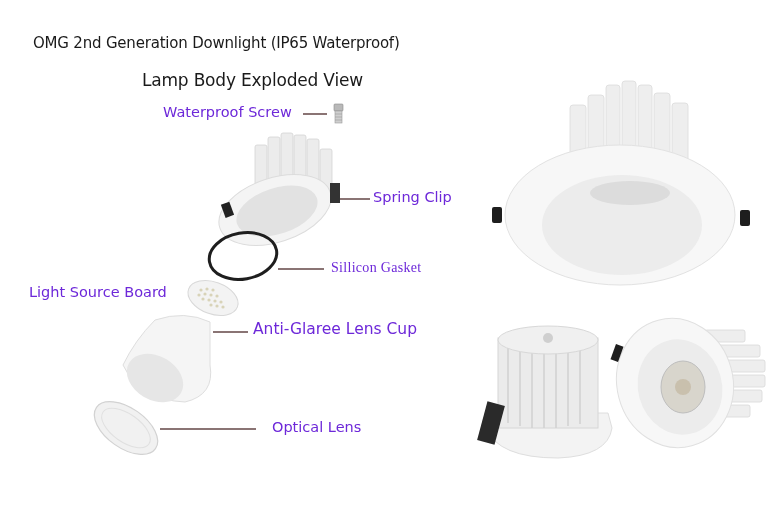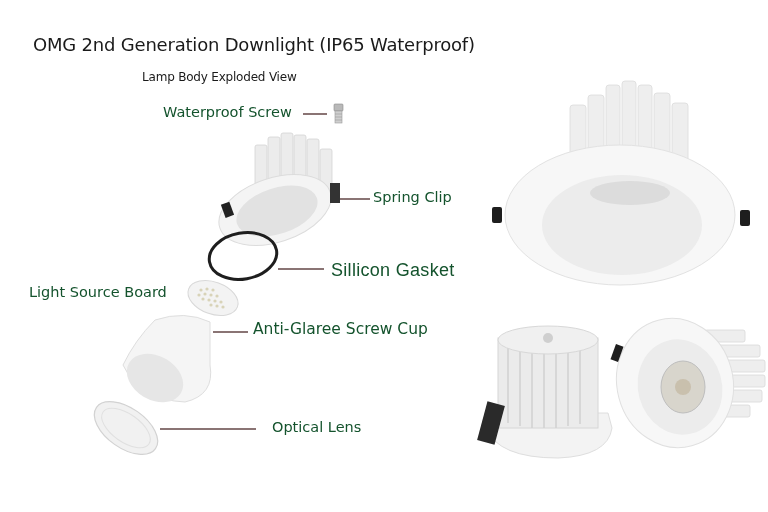--- a/index.html
+++ b/index.html
@@ -1,22 +1,22 @@
 <!DOCTYPE html>
 <html><head>
 <meta charset="utf-8">
 <style>
   html, body { margin:0; padding:0; }
   body { width:768px; height:512px; background:#ffffff; position:relative; overflow:hidden;
          font-family:"DejaVu Sans", "Liberation Sans", sans-serif; color:#1a1a1a; }
   .abs { position:absolute; }
-  .title { left:33px; top:34px; font-size:18px; letter-spacing:-0.2px; white-space:nowrap; }
-  .subtitle { left:142px; top:70px; font-size:12px; letter-spacing:-0.2px; white-space:nowrap; }
-  .label { font-size:14.5px; white-space:nowrap; color:#14532d; }
-  .serif { font-family:Liberation Sans, sans-serif; font-size:18px; letter-spacing:0.3px; }
+  .title { left:33px; top:34px; font-size:15px; letter-spacing:-0.2px; white-space:nowrap; }
+  .subtitle { left:142px; top:70px; font-size:17px; letter-spacing:-0.2px; white-space:nowrap; }
+  .label { font-size:14.5px; white-space:nowrap; color:#6d28d9; }
+  .serif { font-family:Liberation Serif, serif; font-size:14px; letter-spacing:0.3px; }
   .line { height:1.5px; background:#8a7474; }
   svg { position:absolute; overflow:visible; }
 </style>
 </head>
 <body>
 
 <div class="abs title">OMG 2nd Generation Downlight (IP65 Waterproof)</div>
 <div class="abs subtitle">Lamp Body Exploded View</div>
 
 <div class="abs label" style="left:163px;top:104px;">Waterproof Screw</div>
@@ -71,21 +71,21 @@
       <circle cx="32" cy="28" r="1.6"></circle>
       <circle cx="38" cy="29" r="1.6"></circle>
   </g>
 </svg>
 
 <svg style="left:115px;top:310px;" width="110" height="100">
   <path d="M40 10 Q70 0 95 12 L95 55 Q100 85 70 92 Q25 90 8 55 Q20 30 40 10 Z" fill="#f5f5f5" stroke="#dedede" stroke-width="1"></path>
   <ellipse cx="40" cy="68" rx="30" ry="22" fill="#e6e6e6" transform="rotate(30 40 68)"></ellipse>
 </svg>
 <div class="abs line" style="left:213px;top:331px;width:35px;"></div>
-<div class="abs label" style="left:253px;top:320px;font-size:15.5px;">Anti-Glaree Screw Cup</div>
+<div class="abs label" style="left:253px;top:320px;font-size:15.5px;">Anti-Glaree Lens Cup</div>
 
 <svg style="left:88px;top:396px;" width="80" height="70">
   <ellipse cx="38" cy="32" rx="36" ry="20" fill="#f1f1f1" stroke="#d2d2d2" stroke-width="1.2" transform="rotate(35 38 32)"></ellipse>
   <ellipse cx="38" cy="32" rx="28" ry="14" fill="none" stroke="#e0e0e0" stroke-width="1" transform="rotate(35 38 32)"></ellipse>
 </svg>
 <div class="abs line" style="left:160px;top:428px;width:96px;"></div>
 <div class="abs label" style="left:272px;top:419px;">Optical Lens</div>
 
 <svg style="left:490px;top:75px;" width="260" height="210">
   <g fill="#eeeeee" stroke="#dadada" stroke-width="0.8">

